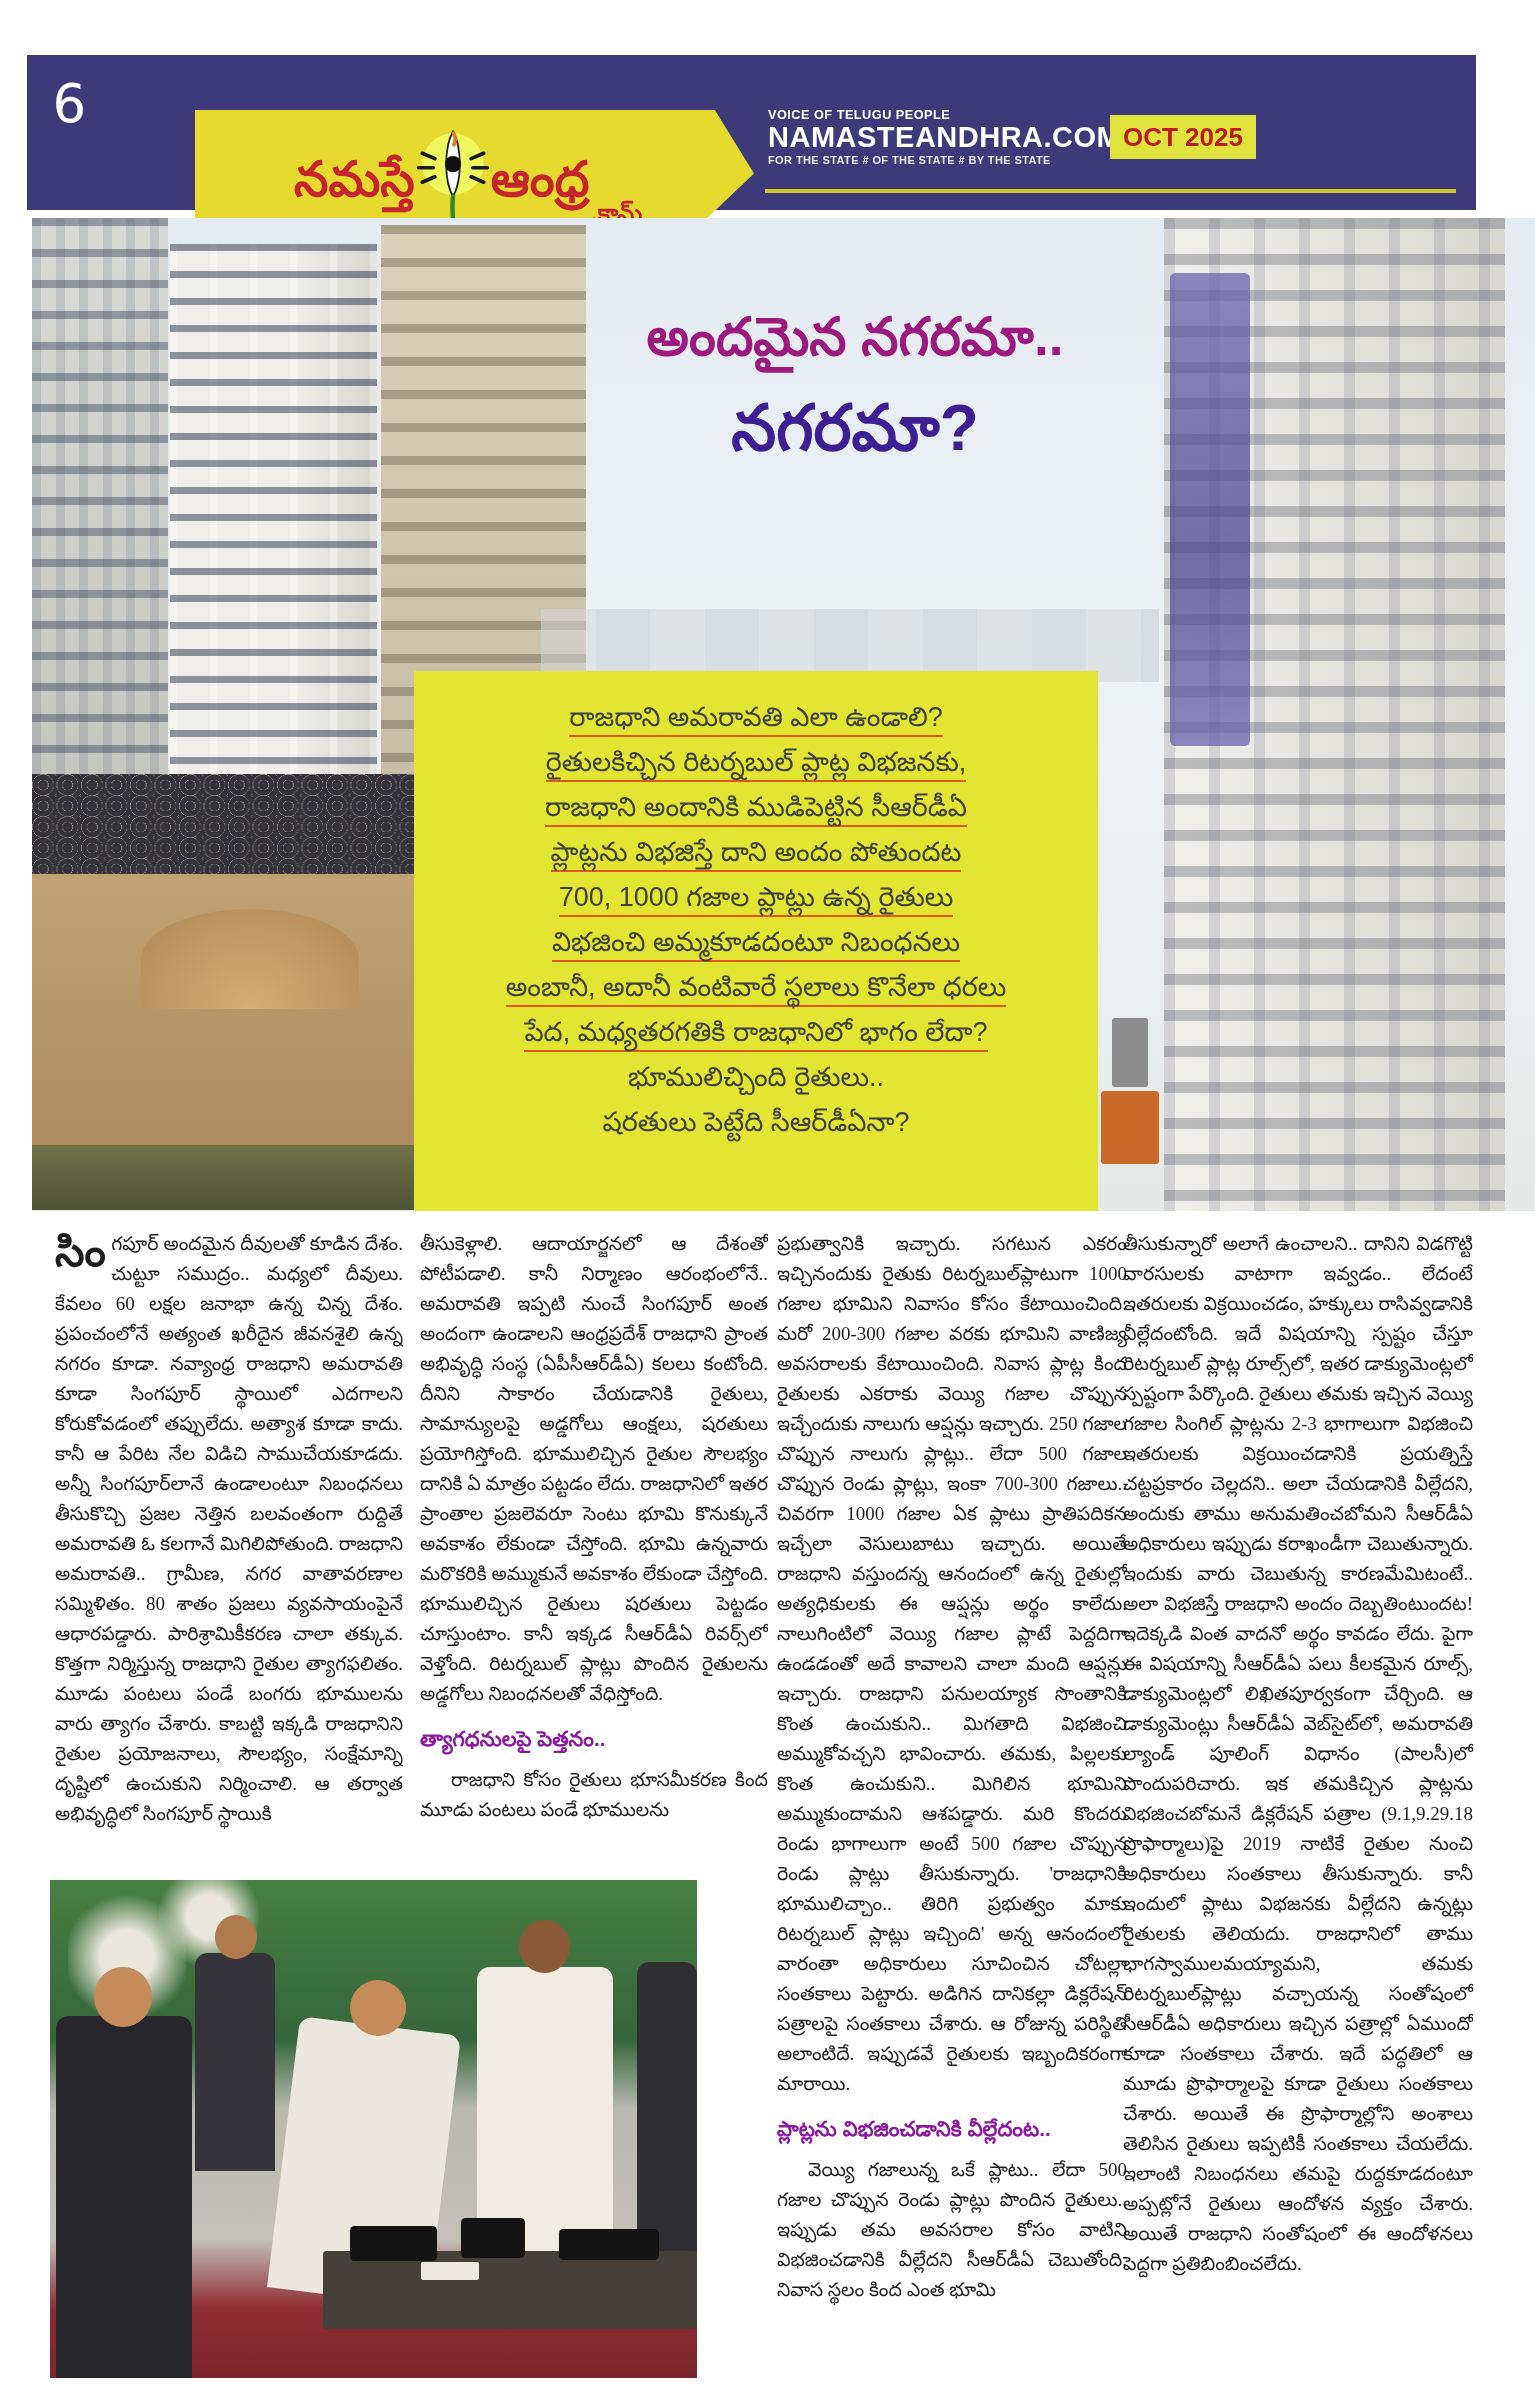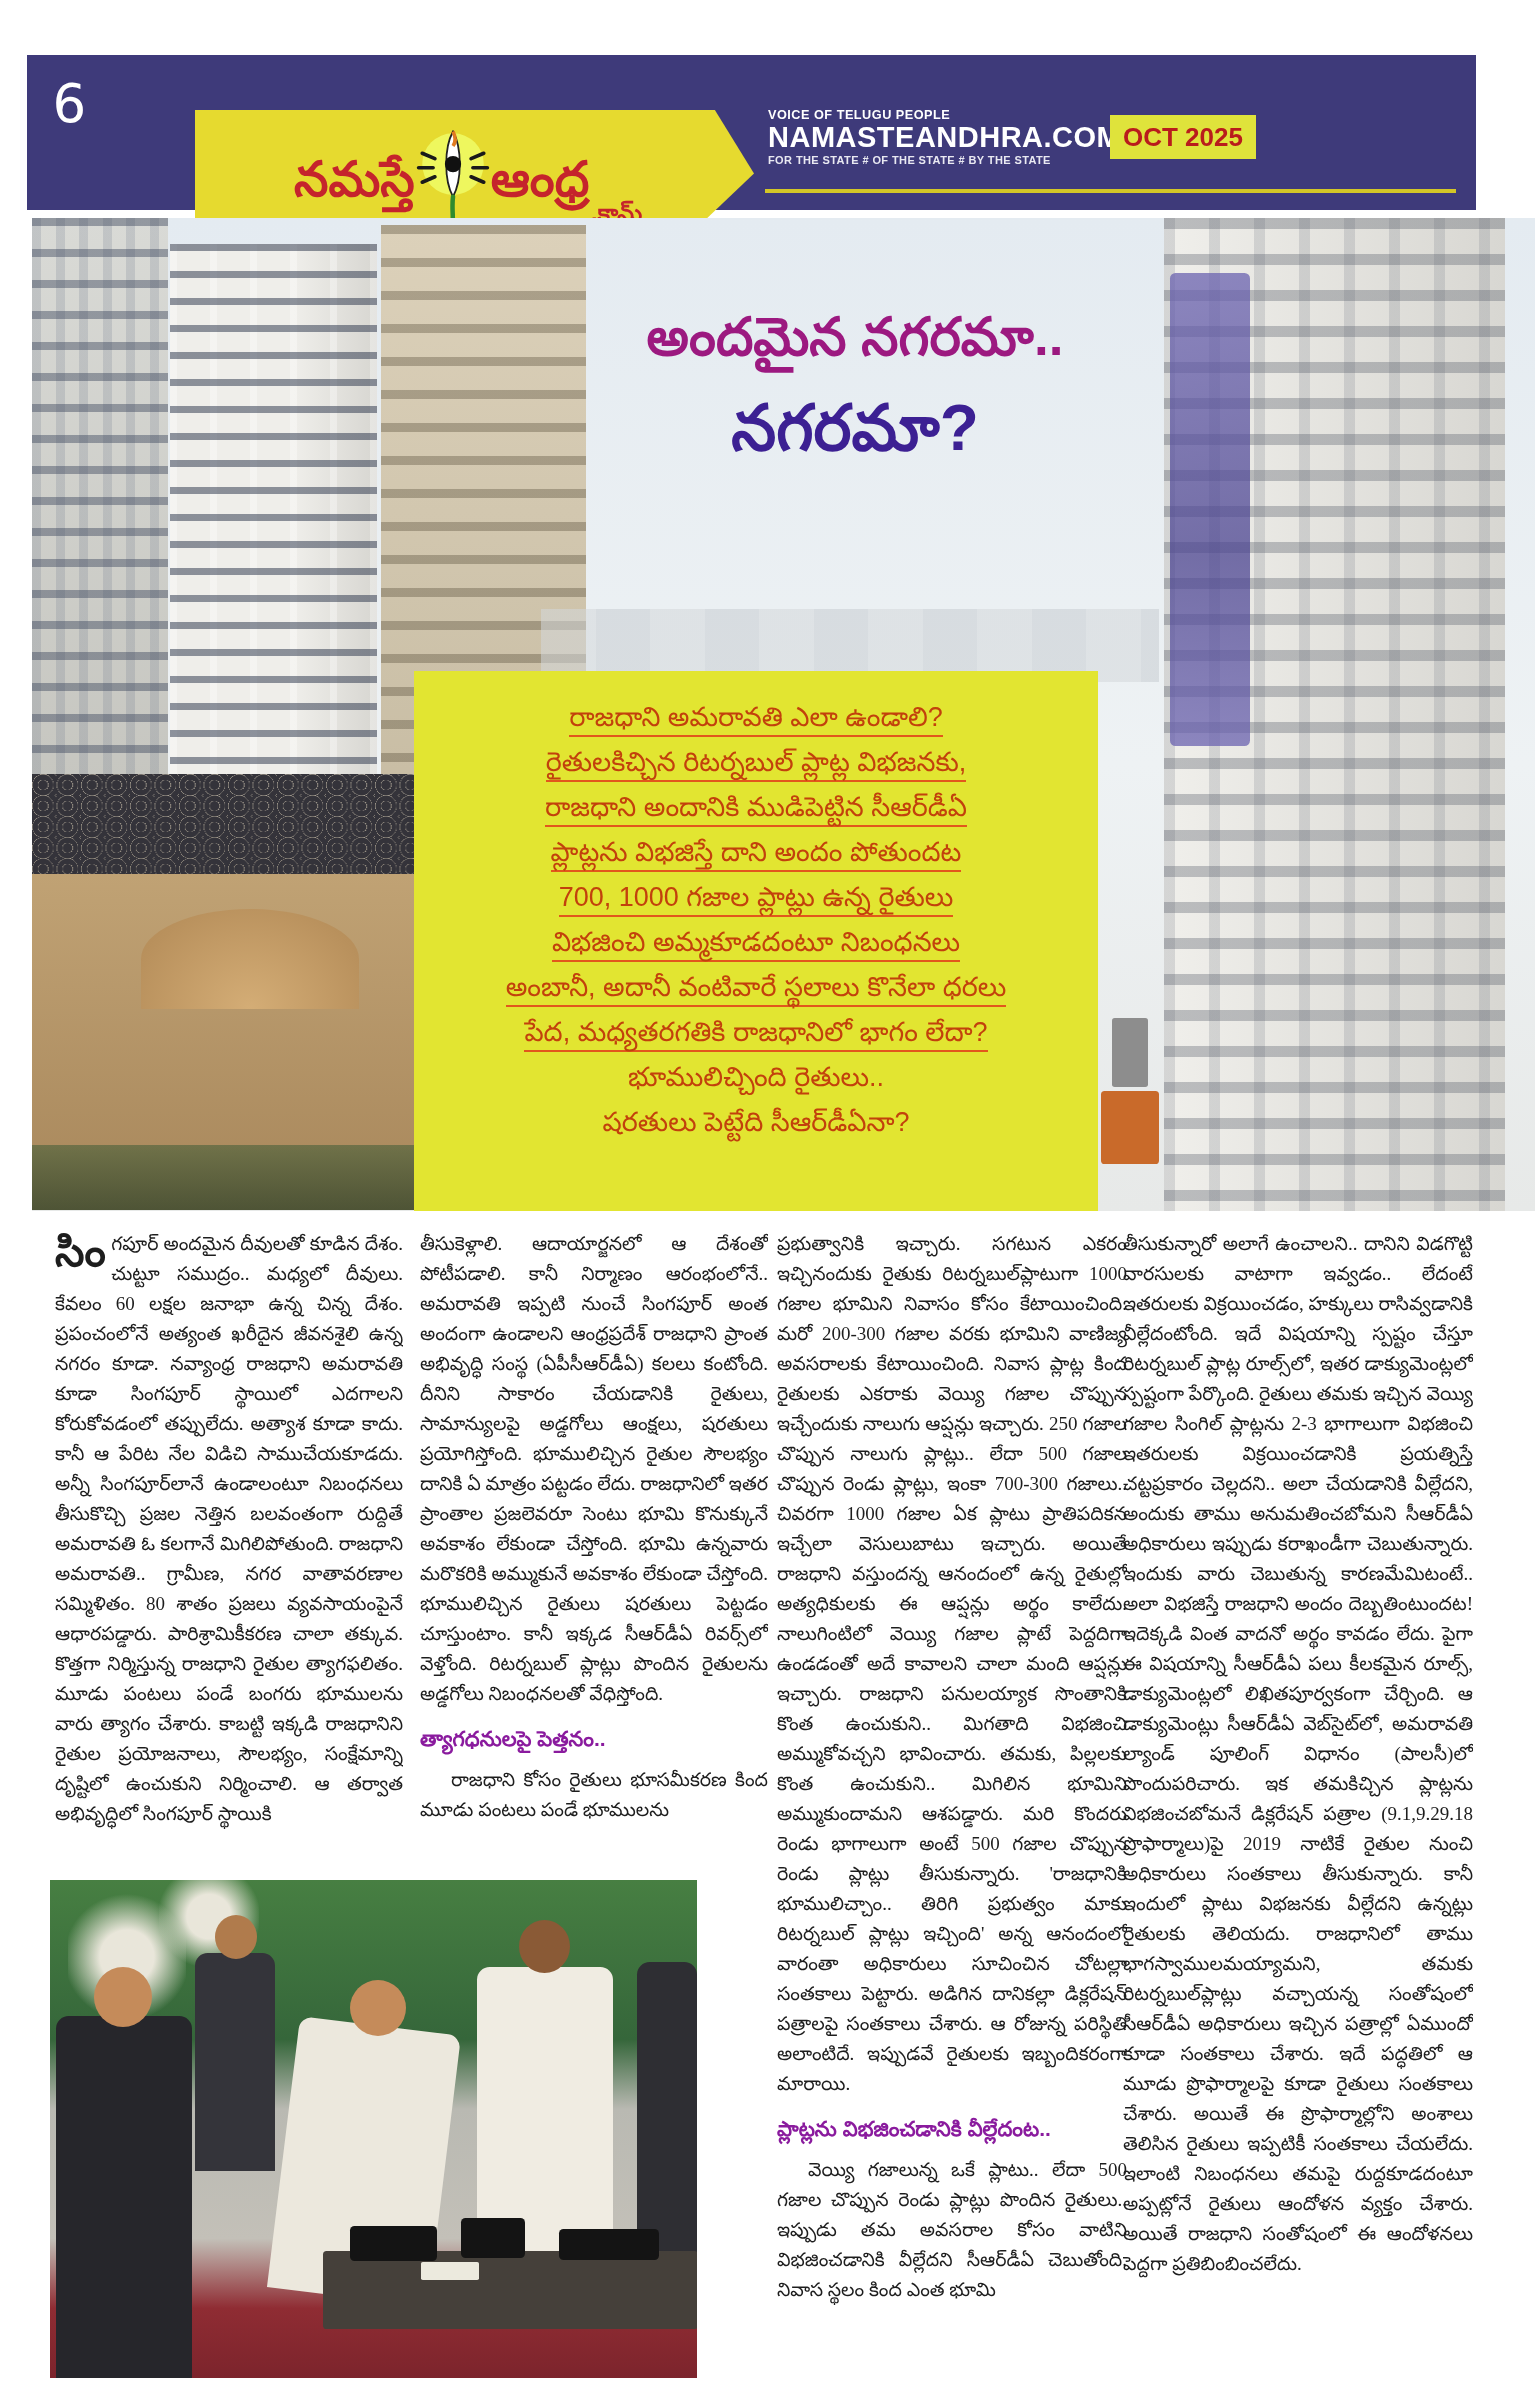--- a/index.html
+++ b/index.html
@@ -56,21 +56,21 @@
   .headline{position:absolute;left:532px;top:87px;width:582px;text-align:center;font-weight:bold;}
   .hl1{font-size:53px;line-height:1.2;color:var(--headline-magenta,#9c1980);margin-bottom:23.6px;}
   .hl2{font-size:64px;line-height:1.15;color:var(--headline-indigo,#3c2093);margin-bottom:25.5px;}
   .hl3{font-size:64px;line-height:1.15;color:var(--headline-indigo,#3c2093);}
 
   
   .quote-box{position:absolute;left:382px;top:453px;width:684px;height:542px;
              background:var(--box-yellow,#e2e531);padding:23.6px 16.4px 0 16.4px;overflow:hidden;
              text-align:center;}
   .hl-row{line-height:45px;height:45px;white-space:nowrap;}
-  .hl-row span{font-size:27px;color:#c2410c;}
+  .hl-row span{font-size:27px;color:#404040;}
   .hl-row.u span{border-bottom:2.7px solid var(--underline-orange,#e2571c);padding-bottom:3.6px;}
 
   
   .col{position:absolute;top:1229px;font-size:19px;line-height:30px;text-align:justify;
        color:var(--body-ink,#1d1d1d);overflow:hidden;font-family:"Liberation Serif","DejaVu Serif",serif;}
   .col1{left:55px;width:348px;height:636px;}
   .col2{left:420px;width:348px;height:636px;}
   .col3{left:777px;width:350px;height:1147px;}
   .col4{left:1123px;width:350px;height:1147px;}
   .dropcap{float:left;font-size:42px;line-height:38px;padding:3.6px 5.5px 0 0;font-weight:bold;}

